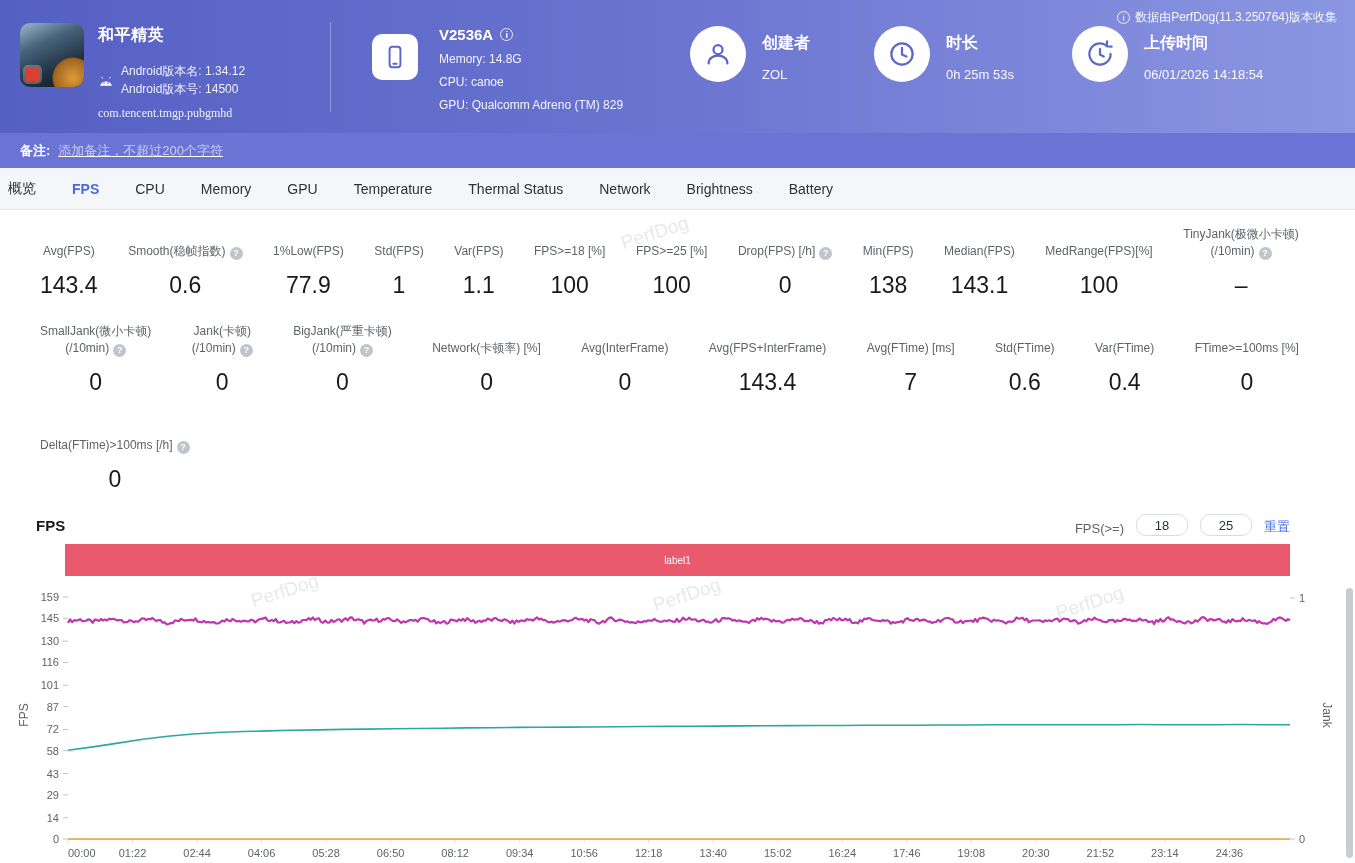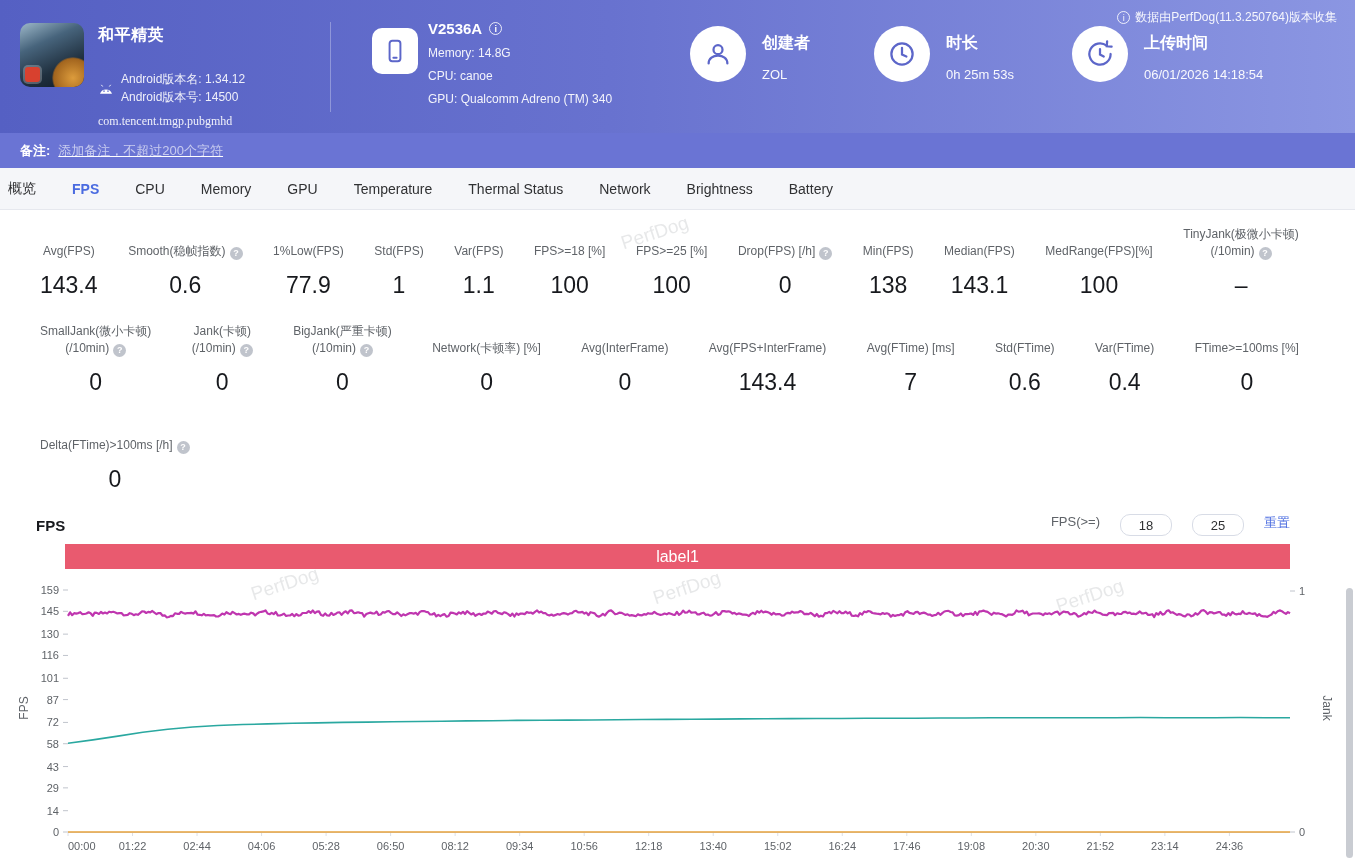--- a/index.html
+++ b/index.html
@@ -11,25 +11,25 @@
   .collector { position:absolute; top:9px; right:18px; font-size:12px; color:rgba(255,255,255,.92); display:flex; align-items:center; gap:5px; }
   .info-badge { display:inline-flex; width:13px; height:13px; border:1px solid rgba(255,255,255,.85); border-radius:50%; font-size:9px; align-items:center; justify-content:center; flex:none; }
   .app-block { position:absolute; left:20px; top:23px; display:flex; }
   .app-icon { width:64px; height:64px; border-radius:10px; flex:none; position:relative; overflow:hidden;
     background:linear-gradient(155deg,#9db8c9 0%,#47647c 32%,#20303f 68%,#101822 100%); }
   .app-icon::after { content:""; position:absolute; right:-10px; bottom:-12px; width:42px; height:42px; border-radius:50%;
     background:radial-gradient(circle,#f2a93d 0%,#b06a1a 65%,transparent 72%); opacity:.9; }
   .app-icon::before { content:""; position:absolute; left:5px; bottom:5px; width:15px; height:15px; border-radius:3px; background:#d8412f; box-shadow:0 0 0 2px rgba(255,255,255,.25); }
   .app-info { margin-left:14px; }
   .app-name { font-size:16px; font-weight:bold; letter-spacing:.5px; margin-top:2px; }
-  .app-ver-row { display:flex; gap:7px; margin-top:24px; align-items:center; }
+  .app-ver-row { display:flex; gap:7px; margin-top:16px; align-items:center; }
   .app-line { font-size:12px; color:rgba(255,255,255,.9); line-height:18px; }
   .app-pkg { font-size:12px; color:rgba(255,255,255,.9); margin-top:8px;font-family:Liberation Serif, serif; }
   .hdr-divider { position:absolute; left:330px; top:22px; width:1px; height:90px; background:rgba(255,255,255,.3); }
-  .device-block { position:absolute; left:372px; top:20px; display:flex; gap:10px; }
+  .device-block { position:absolute; left:372px; top:26px; display:flex; gap:21px; }
   .device-icon { width:46px; height:46px; border-radius:10px; background:#fff; display:flex; align-items:center; justify-content:center; margin-top:8px; flex:none; }
   .device-model { font-size:15px; font-weight:bold; display:flex; align-items:center; gap:7px; }
   .device-line { font-size:12px; color:rgba(255,255,255,.92); margin-top:9px; white-space:nowrap; }
   .meta-block { position:absolute; top:26px; display:flex; gap:16px; }
   .meta-icon { width:56px; height:56px; border-radius:50%; background:#fff; display:flex; align-items:center; justify-content:center; flex:none; }
   .meta-label { font-size:16px; font-weight:bold; margin-top:7px; }
   .meta-value { font-size:13px; color:rgba(255,255,255,.95); margin-top:13px; white-space:nowrap; }
 
   
   .note-bar { height:35px; background:#6a74d4; display:flex; align-items:center; padding:0 20px; gap:8px; }
@@ -47,24 +47,24 @@
   .stat-row { display:flex; justify-content:space-between; margin-bottom:24px; }
   .stat-row.single { justify-content:flex-start; }
   .stat { display:flex; flex-direction:column; align-items:center; }
   .stat-labels { min-height:34px; display:flex; flex-direction:column; justify-content:flex-end; align-items:center; font-size:12px; color:#5f6368; line-height:17px; text-align:center; white-space:nowrap; }
   .stat-value { font-size:23px; color:#17191d; font-weight:500; margin-top:12px; }
   .help { display:inline-flex; width:13px; height:13px; border-radius:50%; background:#c0c4cc; color:#fff; font-size:9px; font-weight:bold; align-items:center; justify-content:center; margin-left:4px; vertical-align:-1px; cursor:pointer; }
 
   
   .fps-head { height:30px; display:flex; align-items:center; justify-content:space-between; padding:0 65px 0 36px; }
   .fps-title { font-size:15px; font-weight:bold; color:#17191d; }
-  .fps-filter { display:flex; align-items:flex-start; gap:20px; font-size:13px; color:#5f6368; }
+  .fps-filter { display:flex; align-items:flex-end; gap:12px; font-size:13px; color:#5f6368; }
   .threshold-input { width:52px; height:22px; border:1px solid #d8dce6; border-radius:10px; text-align:center; font-size:13px; color:#303133; background:#fff; outline:none; }
   .reset-link { color:#4a6be0; cursor:pointer; }
-  .band { margin:4px 65px 0; height:25px; background:#e95a6f; color:#fff; font-size:16px; display:flex; align-items:center; justify-content:center; }
+  .band { margin:4px 65px 0; height:32px; background:#e95a6f; color:#fff; font-size:10px; display:flex; align-items:center; justify-content:center; }
 
   
   .chart-wrap { position:relative; height:290px; }
   .chart-svg { position:absolute; left:0; top:15px; }
   .axis-label-left { position:absolute; left:12px; top:132px; transform:rotate(-90deg); font-size:12px; color:#5f6368; }
   .axis-label-right { position:absolute; right:16px; top:132px; transform:rotate(90deg); font-size:12px; color:#5f6368; }
   .watermark { position:absolute; color:rgba(120,125,135,.18); font-size:19px; transform:rotate(-18deg); pointer-events:none; white-space:nowrap; }
   .scrollbar-thumb { position:absolute; right:2px; top:588px; width:7px; height:270px; background:#c9ccd2; border-radius:4px; cursor:pointer; }
 </style>
 </head>
@@ -110,21 +110,21 @@
             <line x1="10.5" y1="18.3" x2="13.5" y2="18.3"></line>
           </svg>
       </div>
       <div>
         <div class="device-model">
           <span>V2536A</span>
           <span class="info-badge">i</span>
         </div>
         <div class="device-line">Memory: 14.8G</div>
         <div class="device-line">CPU: canoe</div>
-        <div class="device-line">GPU: Qualcomm Adreno (TM) 340</div>
+        <div class="device-line">GPU: Qualcomm Adreno (TM) 829</div>
       </div>
     </div>
 
     <div class="meta-block" style="left:690px;">
       <div class="meta-icon">
         <svg width="30" height="30" viewBox="0 0 24 24" fill="none" stroke="#5c66c9" stroke-width="1.8" stroke-linecap="round">
             <circle cx="12" cy="8.5" r="3.6"></circle>
             <path d="M4.5 19.5c0-4 3.5-6.2 7.5-6.2s7.5 2.2 7.5 6.2"></path>
           </svg>
       </div>

